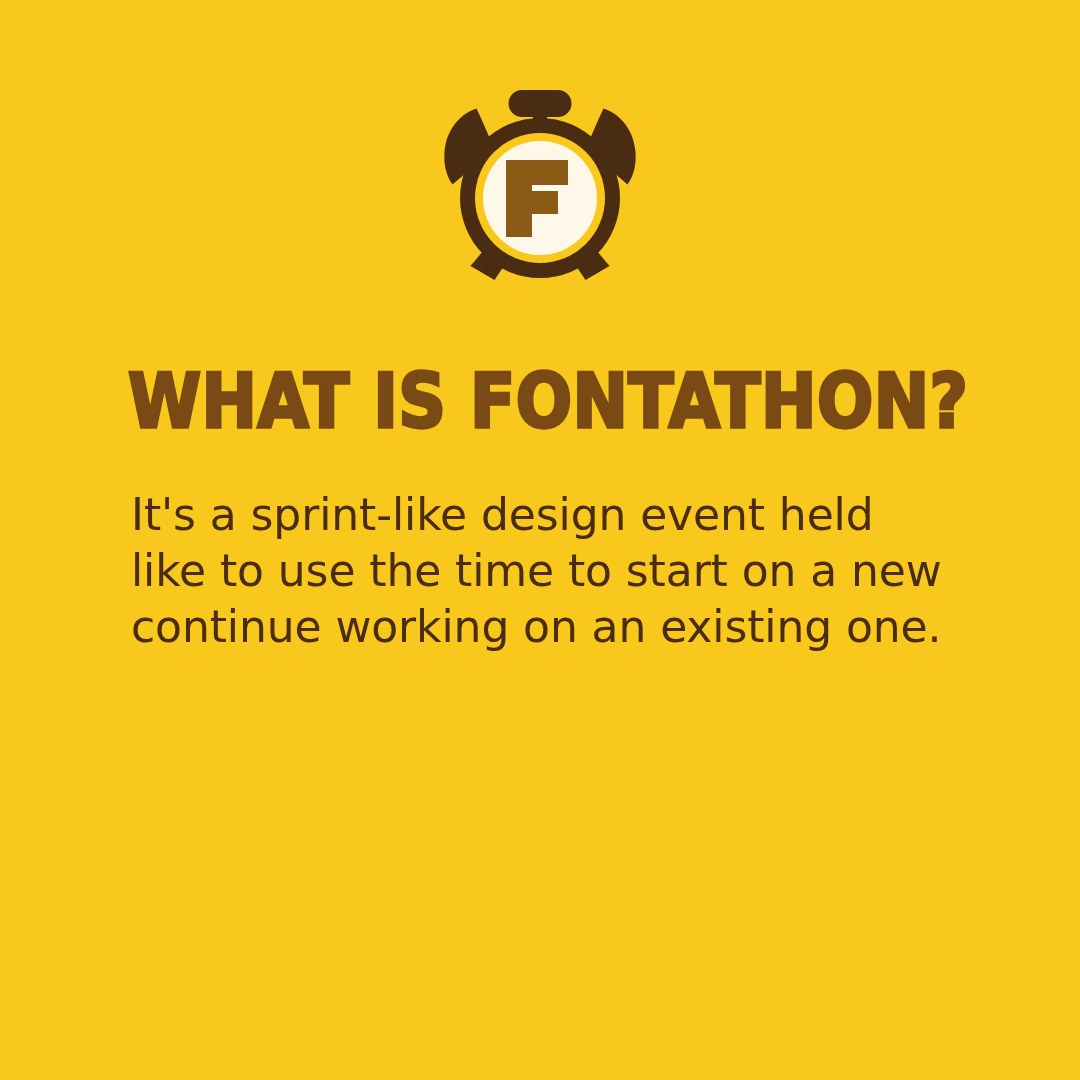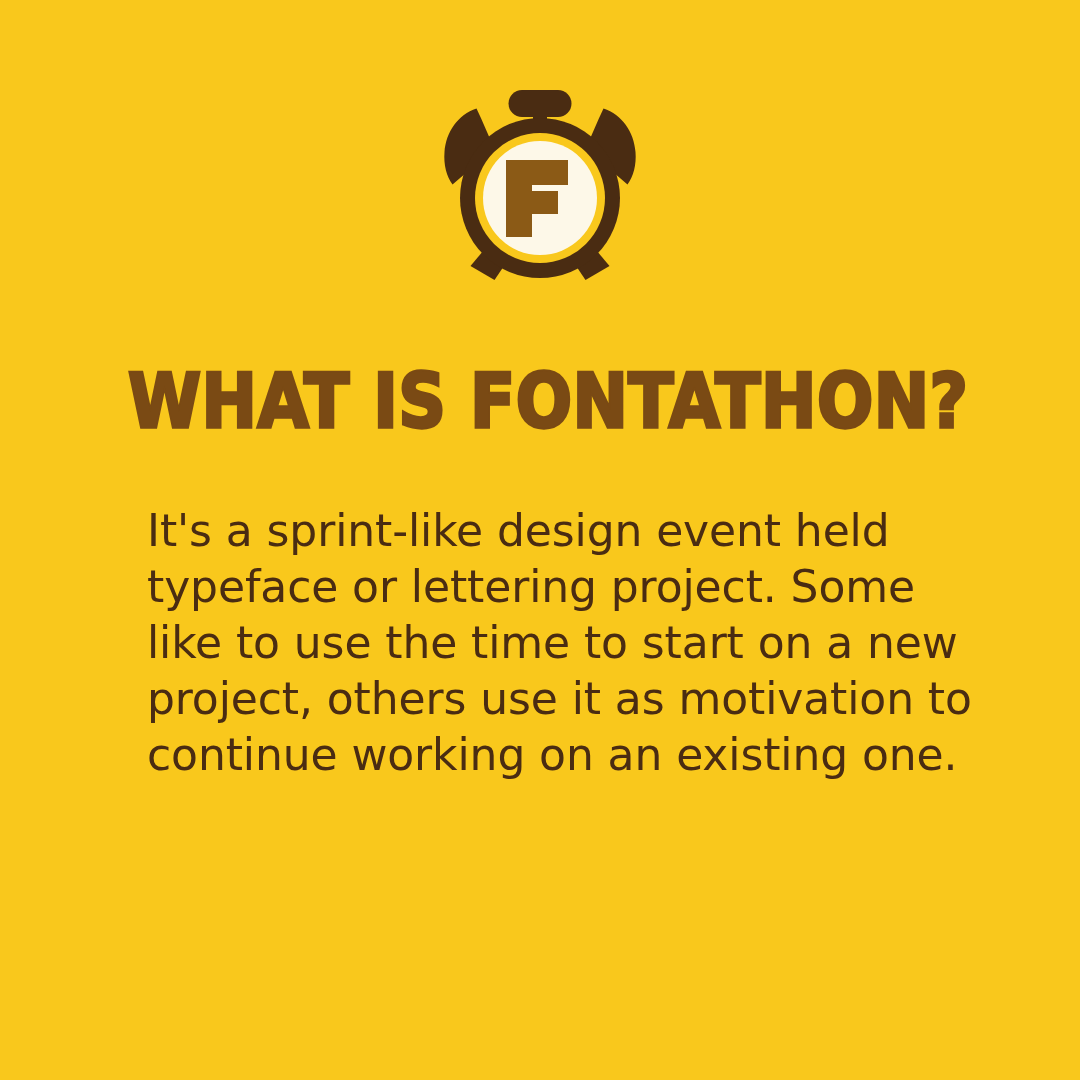--- a/index.html
+++ b/index.html
@@ -61,21 +61,21 @@
     -webkit-text-stroke: 3.1px #7A4A14;
     paint-order: stroke fill;
   }
 
   
   #body-copy {
     position: absolute;
     left: 131px;
     top: 487px;
     width: 850px;
-    margin: 16px;
+    margin: 0;
     color: #4A2C12;
     font-family: "DejaVu Sans", "Liberation Sans", sans-serif;
     font-weight: 400;
     font-size: 44px;
     line-height: 56px;
     letter-spacing: -0.1px;
   }
   #body-copy .ln {
     display: block;
     white-space: nowrap;
@@ -113,19 +113,17 @@
         <rect x="74" y="72" width="62" height="25"></rect>
         <rect x="74" y="103" width="52" height="23"></rect>
       </g>
     </svg>
   </div>
 
   <h1 id="headline" style="color: rgb(122, 74, 20); -webkit-text-stroke: 3.1px rgb(122, 74, 20); transform: scaleX(0.9459) scaleY(1.06);">WHAT IS FONTATHON?</h1>
 
   <p id="body-copy" style="color: rgb(74, 44, 18);">
     <span class="ln">It's a sprint-like design event held</span>
-    <span class="ln">typeface or lettering project. Some</span>
     <span class="ln">like to use the time to start on a new</span>
-    <span class="ln">project, others use it as motivation to</span>
     <span class="ln">continue working on an existing one.</span>
   </p>
 
 </div>
 
 </body></html>

